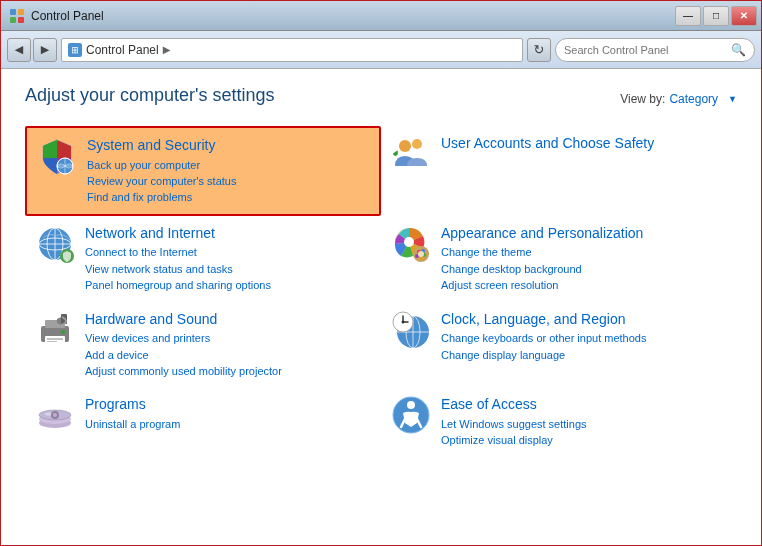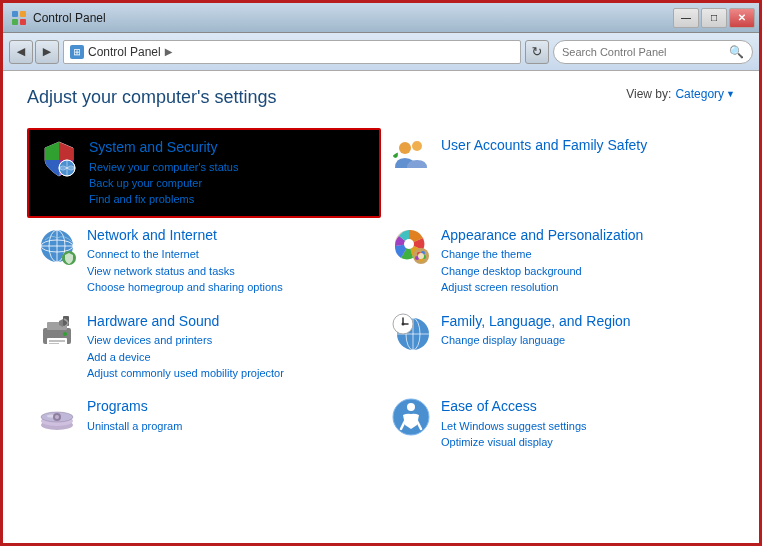--- a/index.html
+++ b/index.html
@@ -10,21 +10,21 @@
       font-size: 12px;
       background: #1a1a1a;
       overflow: hidden;
     }
 
     
     .window {
       width: 762px;
       height: 546px;
       background: #f0f0f0;
-      border: 3px solid #b91c1c;
+      border: 1px solid #b91c1c;
       display: flex;
       flex-direction: column;
     }
 
     
     .title-bar {
       height: 30px;
       background: linear-gradient(to bottom, #c8d8e8 0%, #a0b8cc 100%);
       display: flex;
       align-items: center;
@@ -161,63 +161,63 @@
     .main-content {
       flex: 1;
       background: white;
       padding: 16px 24px;
       overflow: hidden;
     }
 
     .page-header {
       display: flex;
       justify-content: space-between;
-      align-items: flex-start;
+      align-items: flex-end;
       margin-bottom: 20px;
     }
     .page-title {
       font-size: 18px;
       color: #1a4a7a;
       font-weight: normal;
     }
     .view-by {
       font-size: 12px;
       color: #444;
       display: flex;
       align-items: center;
       gap: 4px;
     }
     .view-by-link {
       color: #0066cc;
       cursor: pointer;
       text-decoration: none;
       display: flex;
       align-items: center;
-      gap: 2px;
+      gap: 10px;
     }
 
     
     .categories-grid {
       display: grid;
       grid-template-columns: 1fr 1fr;
       gap: 0;
     }
 
     
     .category-item {
       display: flex;
       align-items: flex-start;
       padding: 8px 10px;
       gap: 10px;
       cursor: pointer;
     }
     .category-item.highlighted {
       border: 2px solid #cc0000;
       border-radius: 2px;
-      background: #000000;
+      background: #fdba74;
     }
     .category-text {
       flex: 1;
     }
     .category-name {
       font-size: 14px;
       color: #0066cc;
       font-weight: normal;
       cursor: pointer;
       line-height: 1.4;
@@ -341,39 +341,39 @@
           <ellipse cx="28" cy="30" rx="8" ry="8" fill="#4a8fd0" stroke="white" stroke-width="1"></ellipse>
           <ellipse cx="28" cy="30" rx="8" ry="8" fill="none" stroke="white" stroke-width="0.5"></ellipse>
           <path d="M20 30 Q24 26 28 30 Q32 34 36 30" fill="none" stroke="white" stroke-width="0.5"></path>
           <path d="M20 30 Q24 34 28 30 Q32 26 36 30" fill="none" stroke="white" stroke-width="0.5"></path>
           <line x1="28" y1="22" x2="28" y2="38" stroke="white" stroke-width="0.5"></line>
           <line x1="20" y1="30" x2="36" y2="30" stroke="white" stroke-width="0.5"></line>
         </svg>
         <div class="category-text">
           <div class="category-name">System and Security</div>
           <div class="category-links">
+            <a class="category-link">Back up your computer</a>
             <a class="category-link">Review your computer's status</a>
-            <a class="category-link">Back up your computer</a>
             <a class="category-link">Find and fix problems</a>
           </div>
         </div>
       </div>
 
       <div class="category-item">
         <svg class="icon-users" viewBox="0 0 40 40">
 
           <circle cx="14" cy="12" r="6" fill="#e8a040"></circle>
           <path d="M4 32 Q4 22 14 22 Q24 22 24 32" fill="#6090d0"></path>
           <circle cx="26" cy="10" r="5" fill="#f0b050"></circle>
           <path d="M16 32 Q16 24 26 24 Q36 24 36 32" fill="#80a0d8"></path>
 
           <path d="M4 33 L8 31 L8 36 C8 39 4 40 4 40 C4 40 0 39 0 36 Z" transform="translate(2,-2) scale(0.6)" fill="#30a030"></path>
         </svg>
         <div class="category-text">
-          <div class="category-name">User Accounts and Family Safety</div>
+          <div class="category-name">User Accounts and Choose Safety</div>
         </div>
       </div>
 
       <div class="category-item">
         <svg class="icon-globe" viewBox="0 0 40 40">
           <circle cx="20" cy="20" r="16" fill="#4a8fd0"></circle>
           <ellipse cx="20" cy="20" rx="8" ry="16" fill="none" stroke="white" stroke-width="0.8"></ellipse>
           <ellipse cx="20" cy="20" rx="16" ry="6" fill="none" stroke="white" stroke-width="0.8"></ellipse>
           <line x1="4" y1="20" x2="36" y2="20" stroke="white" stroke-width="0.8"></line>
           <line x1="20" y1="4" x2="20" y2="36" stroke="white" stroke-width="0.8"></line>
@@ -381,21 +381,21 @@
           <path d="M8 14 Q15 8 20 12 Q28 8 35 16" fill="none" stroke="lightblue" stroke-width="0.6"></path>
 
           <circle cx="32" cy="32" r="7" fill="#50a050"></circle>
           <path d="M32 27 L36 29 L36 33 C36 36 32 38 32 38 C32 38 28 36 28 33 L28 29 Z" fill="white" opacity="0.7"></path>
         </svg>
         <div class="category-text">
           <div class="category-name">Network and Internet</div>
           <div class="category-links">
             <a class="category-link">Connect to the Internet</a>
             <a class="category-link">View network status and tasks</a>
-            <a class="category-link">Choose homegroup and sharing options</a>
+            <a class="category-link">Panel homegroup and sharing options</a>
           </div>
         </div>
       </div>
 
       <div class="category-item">
         <svg class="icon-appearance" viewBox="0 0 40 40">
 
           <circle cx="18" cy="18" r="14" fill="#e0d0c0"></circle>
           <path d="M18 18 L32 12 A14 14 0 0 1 32 24 Z" fill="#e04040"></path>
           <path d="M18 18 L32 24 A14 14 0 0 1 22 32 Z" fill="#e0a020"></path>
@@ -455,22 +455,23 @@
           <ellipse cx="22" cy="22" rx="7" ry="16" fill="none" stroke="white" stroke-width="0.7"></ellipse>
           <line x1="6" y1="22" x2="38" y2="22" stroke="white" stroke-width="0.7"></line>
           <line x1="22" y1="6" x2="22" y2="38" stroke="white" stroke-width="0.7"></line>
 
           <circle cx="12" cy="12" r="10" fill="white" stroke="#aaa" stroke-width="1"></circle>
           <circle cx="12" cy="12" r="1.5" fill="#333"></circle>
           <line x1="12" y1="12" x2="12" y2="6" stroke="#333" stroke-width="1.5" stroke-linecap="round"></line>
           <line x1="12" y1="12" x2="17" y2="12" stroke="#333" stroke-width="1.5" stroke-linecap="round"></line>
         </svg>
         <div class="category-text">
-          <div class="category-name">Family, Language, and Region</div>
-          <div class="category-links">
+          <div class="category-name">Clock, Language, and Region</div>
+          <div class="category-links">
+            <a class="category-link">Change keyboards or other input methods</a>
             <a class="category-link">Change display language</a>
           </div>
         </div>
       </div>
 
       <div class="category-item">
         <svg class="icon-programs" viewBox="0 0 40 40">
 
           <ellipse cx="20" cy="28" rx="16" ry="5" fill="#c0b0d0"></ellipse>
           <ellipse cx="20" cy="24" rx="16" ry="5" fill="#d0c0e0"></ellipse>

